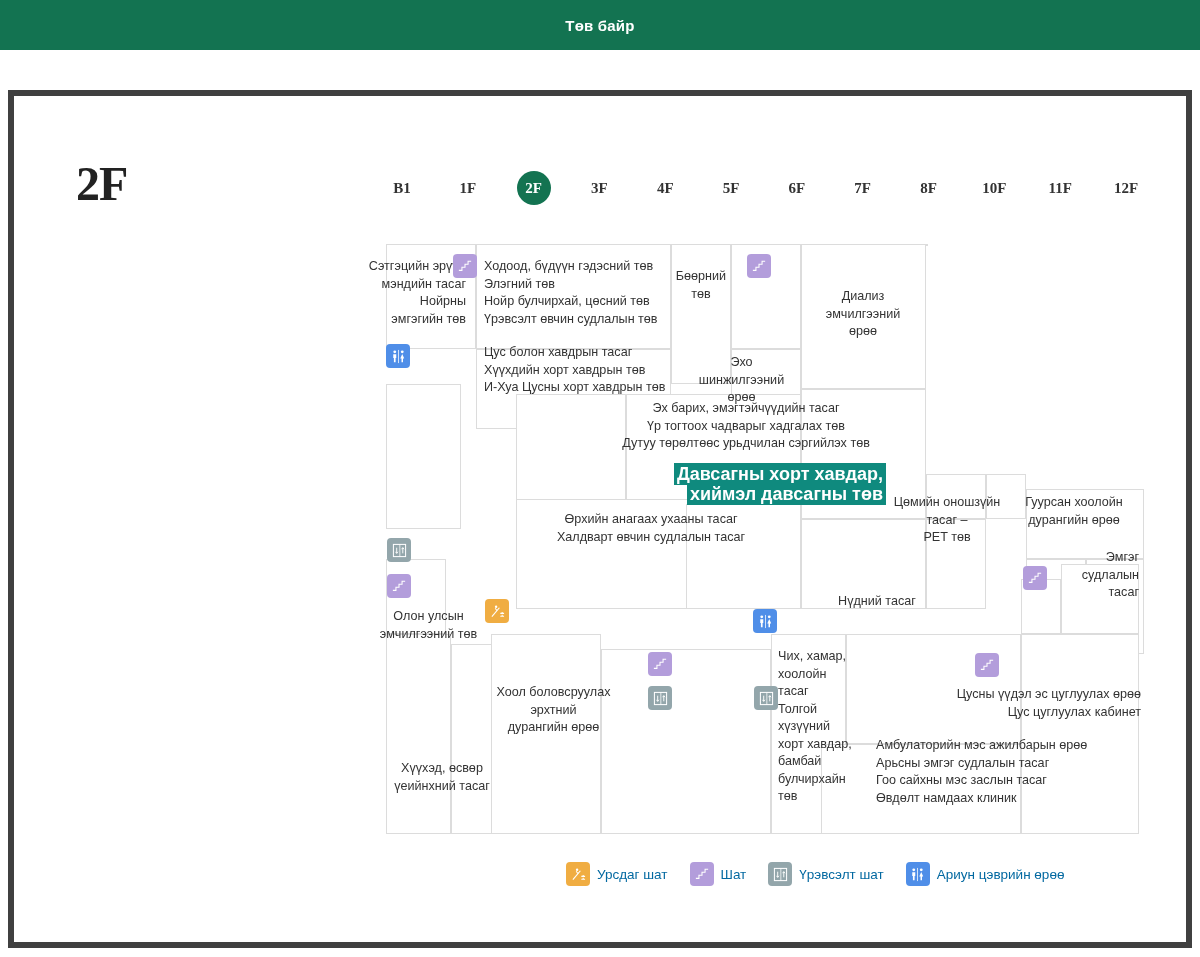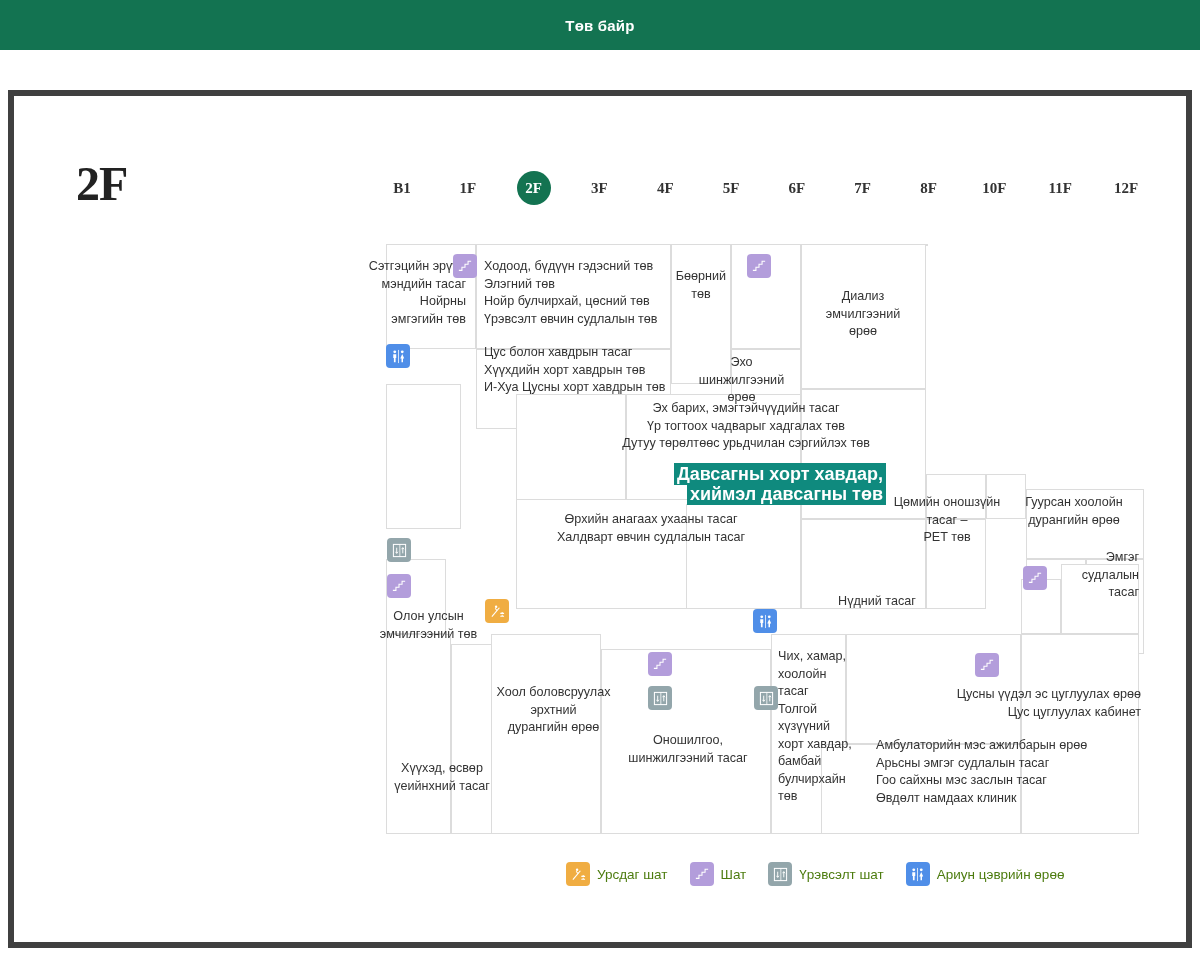--- a/index.html
+++ b/index.html
@@ -84,21 +84,21 @@
   .ico.elev{background:#93a6ab;}
   .ico.wc{background:#4f8ee8;}
 
   
   .legend{
     position:absolute;left:560px;top:858px;width:600px;height:32px;
     display:flex;align-items:center;gap:8px;
   }
   .lg{display:flex;align-items:center;gap:7px;margin-right:14px;}
   .lg .ico{position:static;}
-  .lg-txt{font-size:13.5px;color:#4d7c0f;white-space:nowrap;}
+  .lg-txt{font-size:13.5px;color:#0369a1;white-space:nowrap;}
 </style>
 </head>
 <body>
 
 <div class="tabbar">
   <div class="tab active">
     <span>Төв байр</span>
   </div>
 </div>
 
@@ -192,22 +192,20 @@
     <div class="lbl c" style="left:628px;  top:250px; width:140px;">Гуурсан хоолойн
 дурангийн өрөө</div>
     <div class="lbl c" style="left:-4px;   top:516px; width:140px;">Хүүхэд, өсвөр
 үеийнхний тасаг</div>
     <div class="lbl r" style="left:648px;  top:305px; width:115px;">Эмгэг
 судлалын
 тасаг</div>
     <div class="lbl c" style="left:95px;   top:440px; width:165px;">Хоол боловсруулах
 эрхтний
 дурангийн өрөө</div>
-    <div class="lbl c" style="left:222px;  top:488px; width:180px;">Оношилгоо,
-шинжилгээний тасаг</div>
     <div class="lbl l" style="left:402px;  top:404px; width:82px;">Чих, хамар,
 хоолойн тасаг
 Толгой
 хүзүүний
 хорт хавдар,
 бамбай
 булчирхайн
 төв</div>
     <div class="lbl r" style="left:460px;  top:442px; width:305px;">Цусны үүдэл эс цуглуулах өрөө
 Цус цуглуулах кабинет</div>

